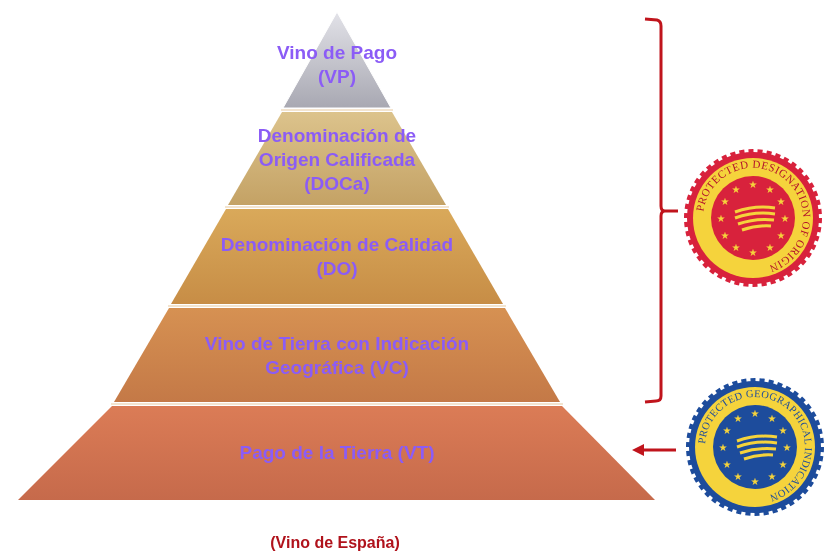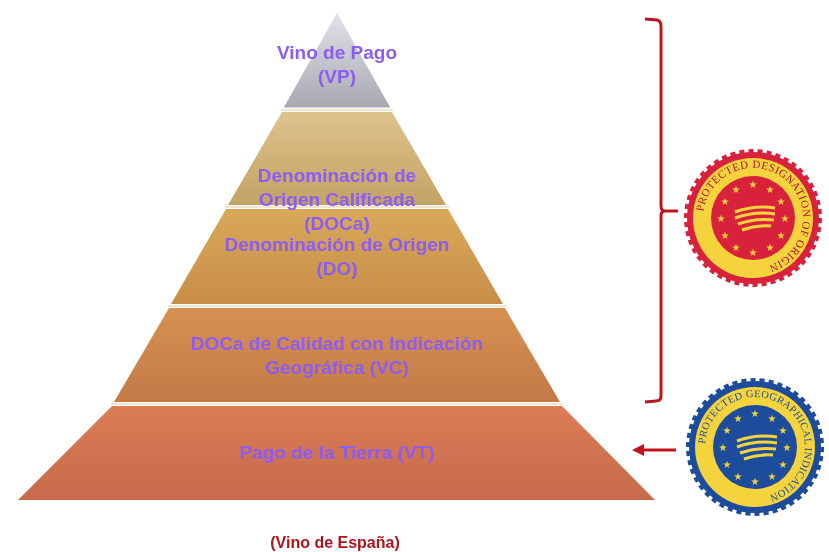--- a/index.html
+++ b/index.html
@@ -121,23 +121,23 @@
         <path d="M 737 447 Q 757 440 777 443"></path>
         <path d="M 740 453 Q 758 447 776 449"></path>
         <path d="M 744 459 Q 759 454 773 455"></path>
       </g>
     </g>
   </svg>
 
   
   <div class="layer-label" style="left:337px; top:41px;">Vino de Pago
 (VP)</div>
-  <div class="layer-label" style="left:337px; top:124px;margin-top:40px;">Denominación de
+  <div class="layer-label" style="left:337px; top:124px;">Denominación de
 Origen Calificada
 (DOCa)</div>
-  <div class="layer-label" style="left:337px; top:233px;">Denominación de Origen
+  <div class="layer-label" style="left:337px; top:233px;">Denominación de Calidad
 (DO)</div>
-  <div class="layer-label" style="left:337px; top:332px;">DOCa de Calidad con Indicación
+  <div class="layer-label" style="left:337px; top:332px;">Vino de Tierra con Indicación
 Geográfica (VC)</div>
   <div class="layer-label" style="left:337px; top:441px;">Pago de la Tierra (VT)</div>
 
   <div class="footer">(Vino de España)</div>
 </div>
 
 </body></html>

